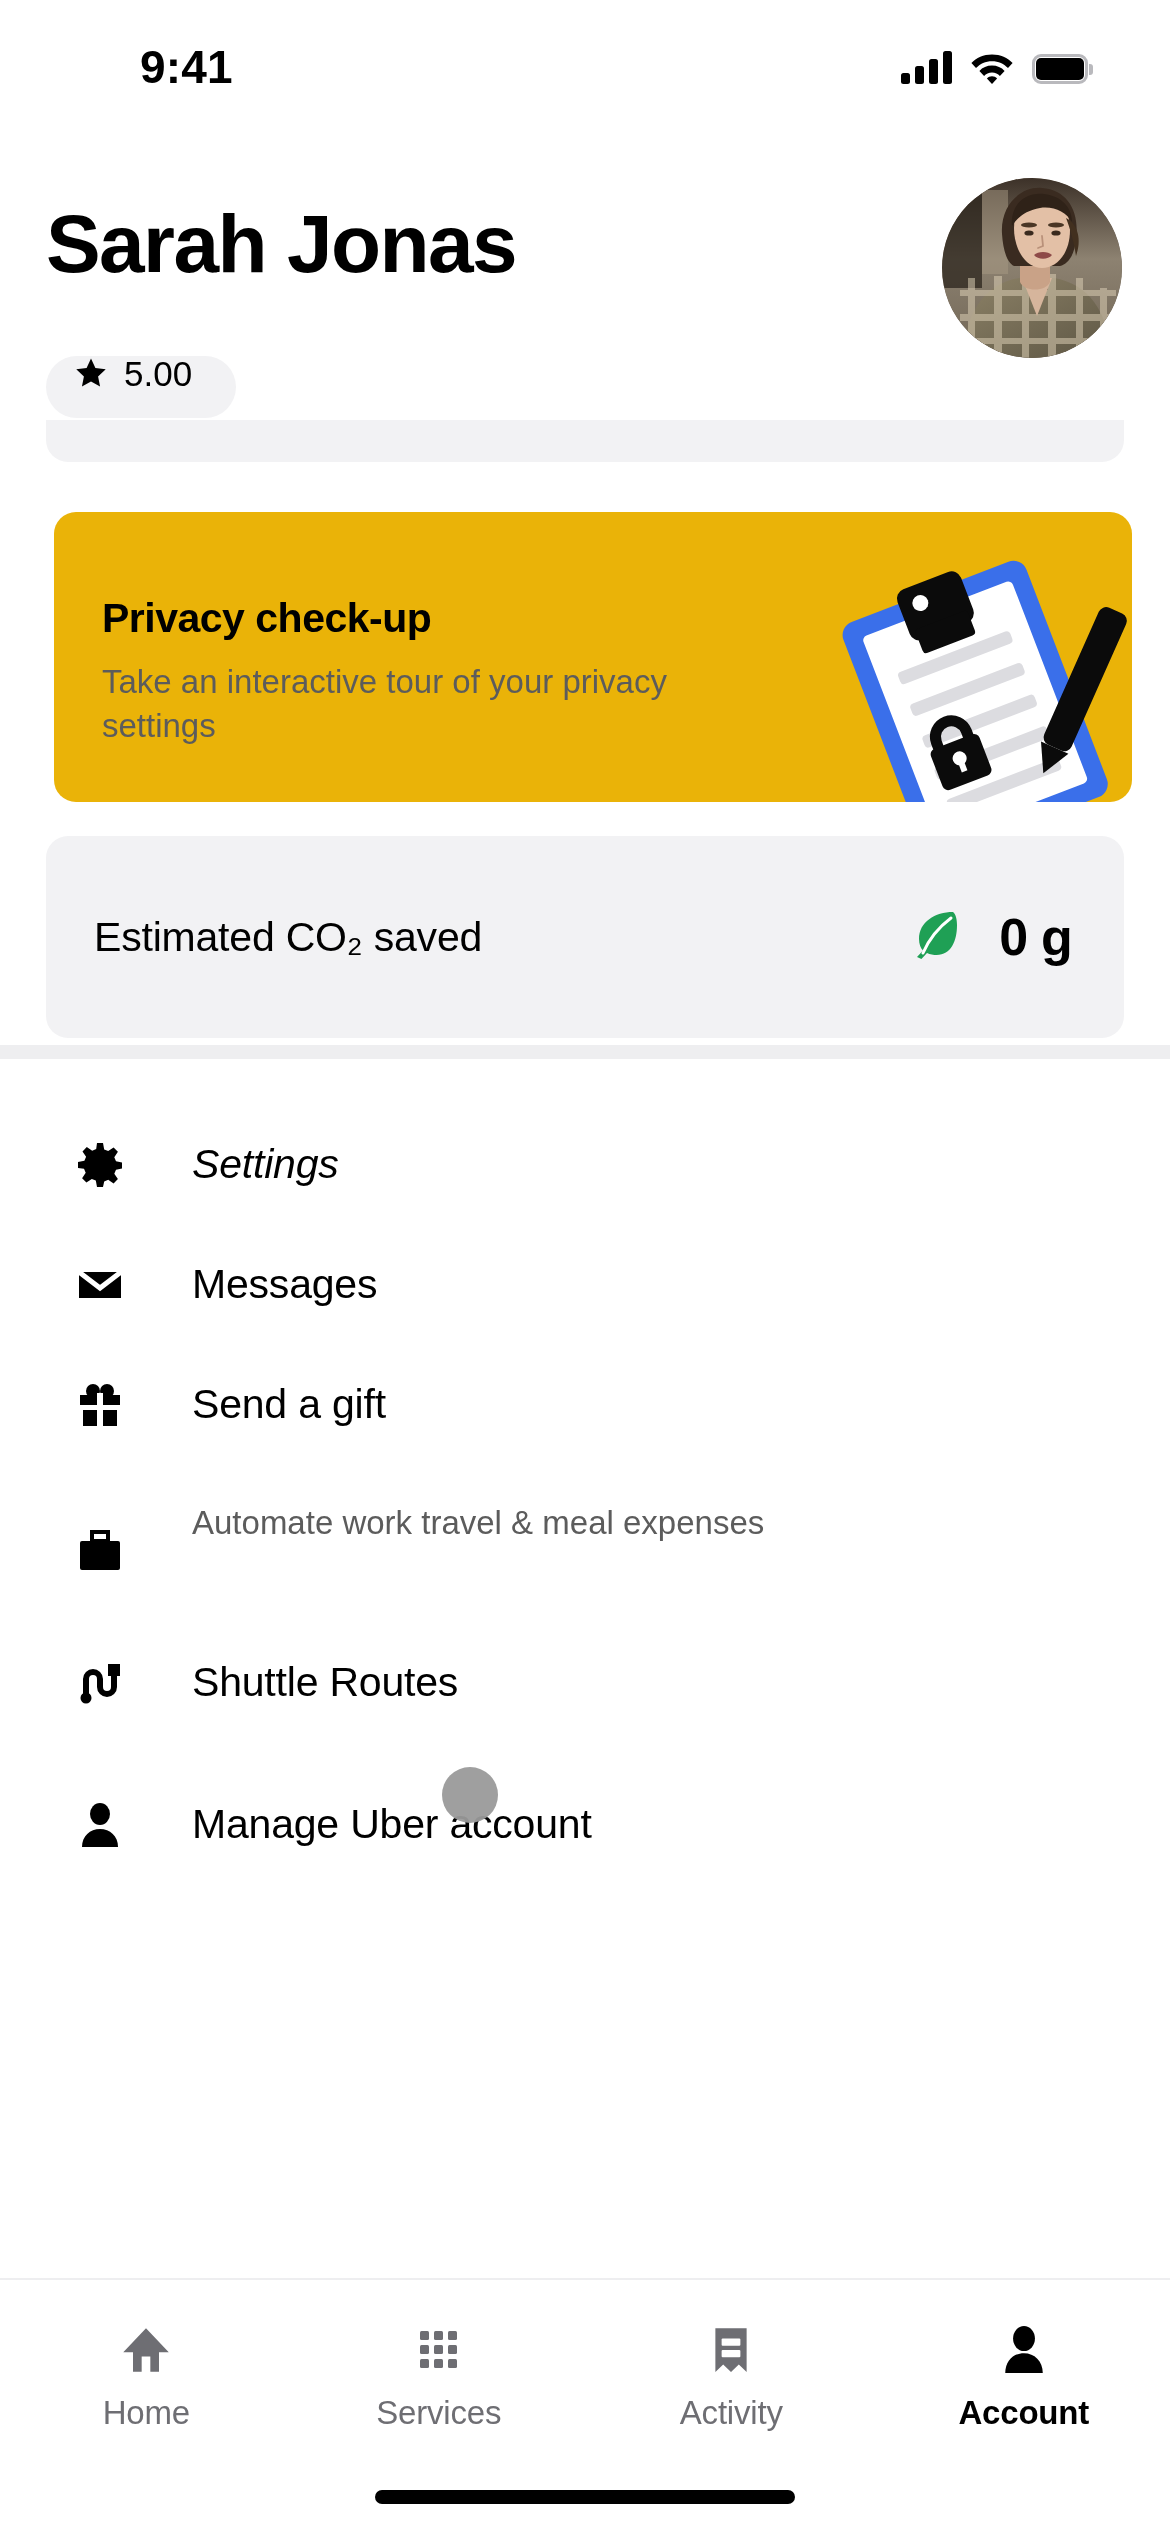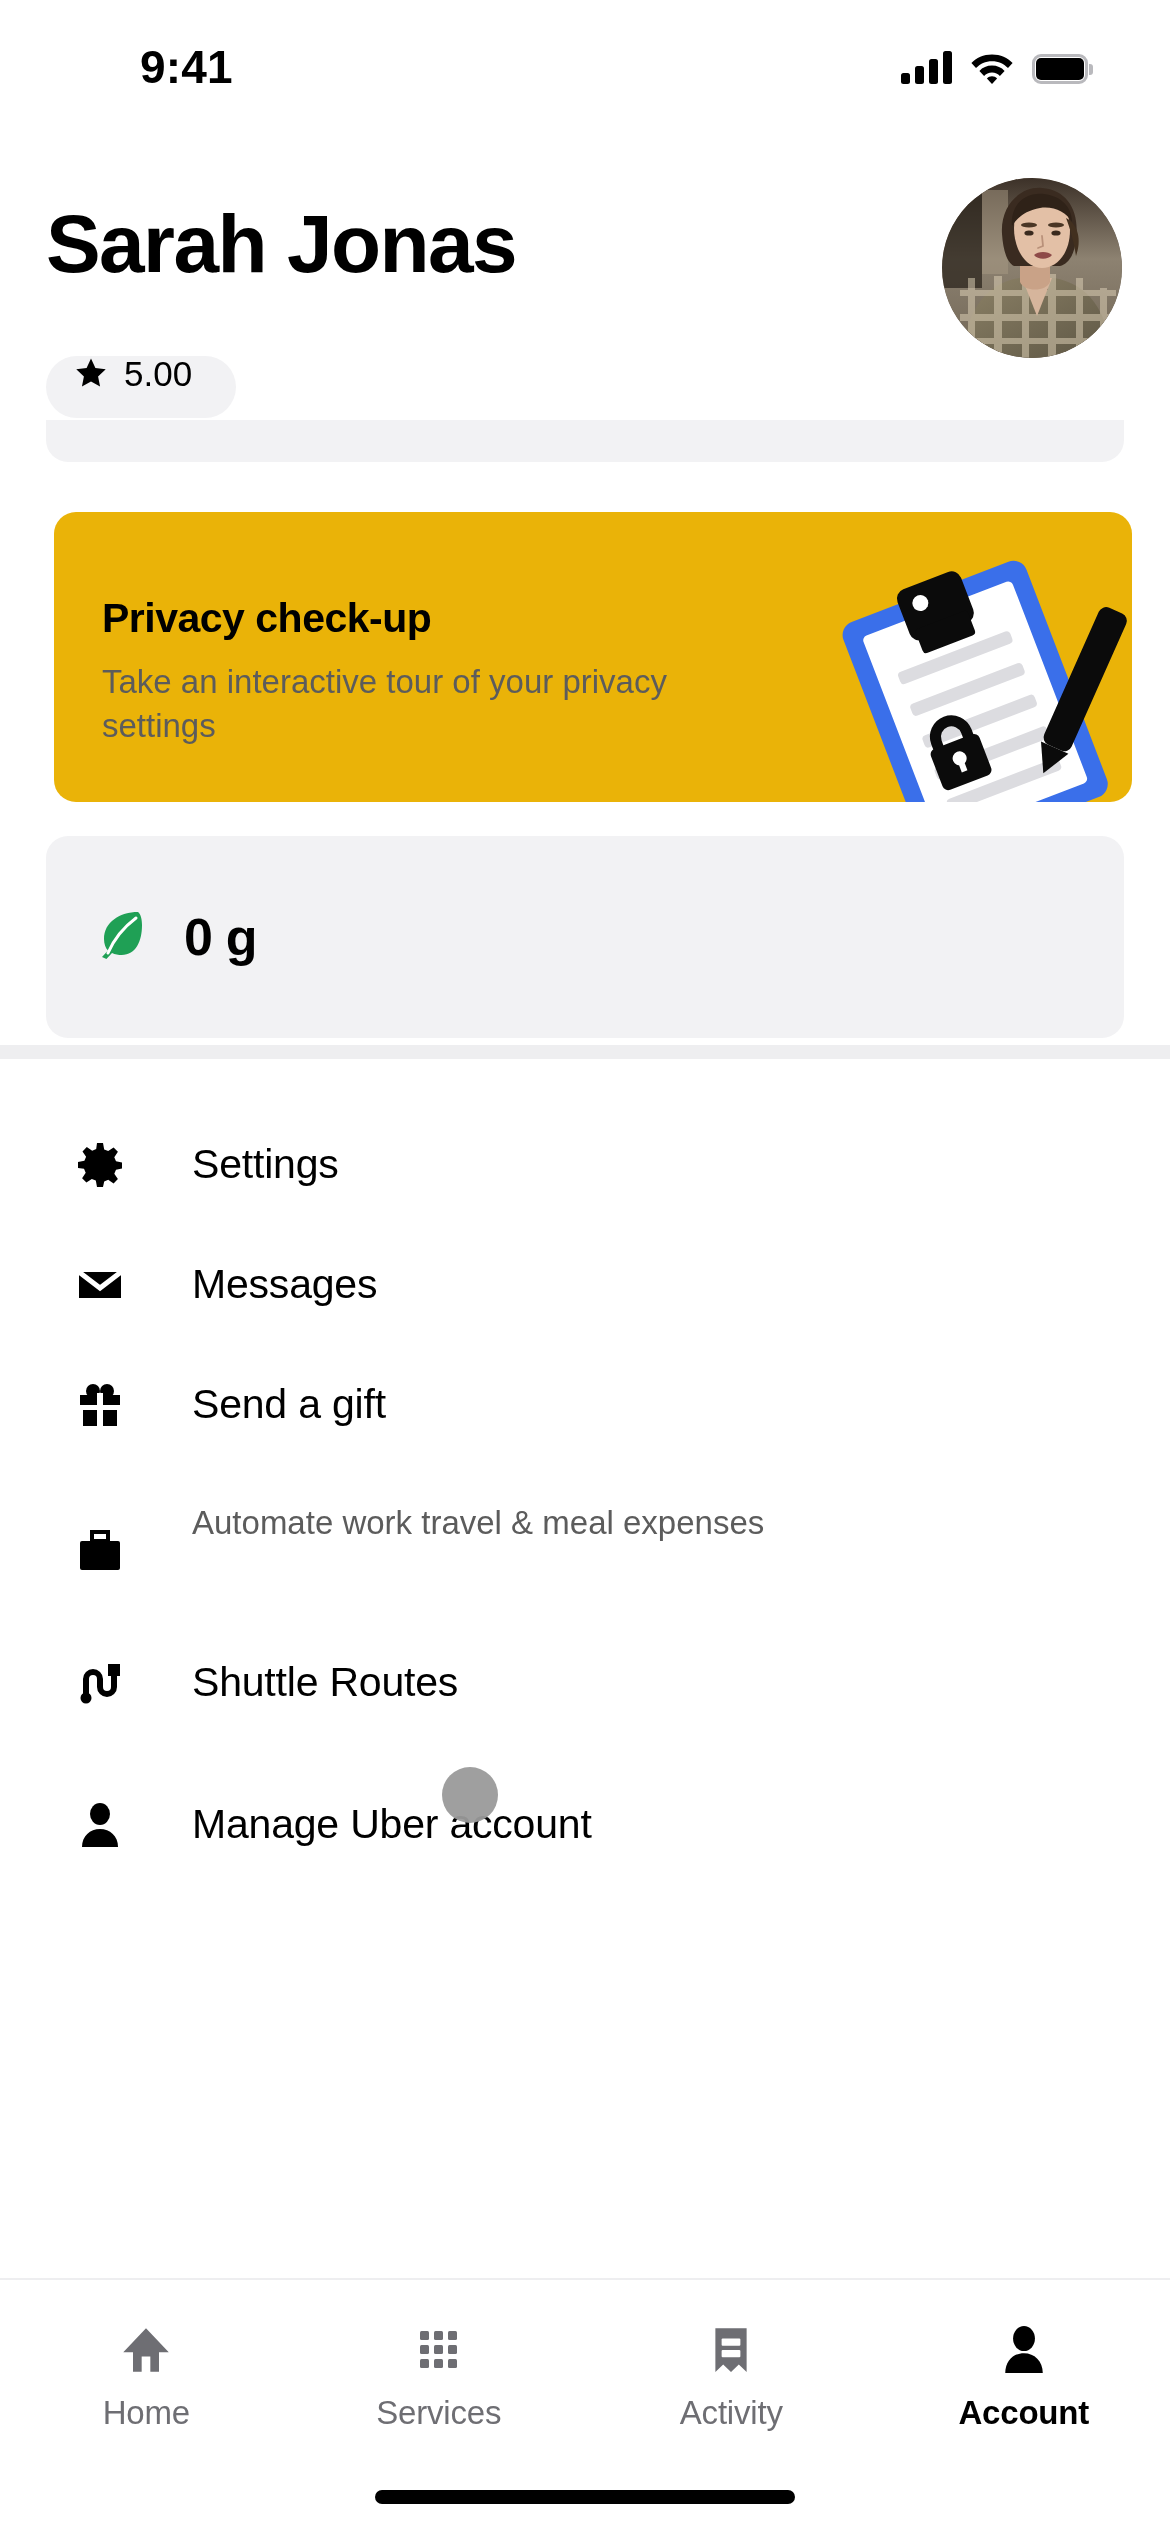--- a/index.html
+++ b/index.html
@@ -268,34 +268,35 @@
       </g>
 
       <g transform="rotate(24 268 130)">
         <rect x="256" y="44" width="30" height="150" rx="8" fill="#0B0B0B"></rect>
         <path d="M256 194 L286 194 L271 222 Z" fill="#0B0B0B"></path>
       </g>
     </svg>
   </div>
 
   <div class="card-co2">
+    <span class="co2-label">Estimated CO₂ saved</span>
     <span class="co2-right">
       <svg class="leaf-ico" viewBox="0 0 52 52">
         <path d="M44 5C26 5 10 15 10 32c0 5 1.6 9 4 11.6L8 50l4.4 2 5.6-6c3 1.6 6.6 2 9.6 2C42 48 48 34 48 18c0-5-1-11-4-13z" fill="#1FA055"></path>
         <path d="M42 11C30 20 20 32 14 46" stroke="#FFFFFF" stroke-width="3" fill="none" stroke-linecap="round"></path>
       </svg>
       <span class="co2-value">0 g</span>
     </span>
   </div>
 
   <div class="section-divider"></div>
 
   <div class="menu">
 
-    <div class="menu-row" style="top:0px;">
+    <div class="menu-row" style="top:0px;font-style:italic;">
       <span class="menu-ico">
         <svg viewBox="0 0 48 48" width="48" height="48">
           <path d="M24 15a9 9 0 1 0 0 18 9 9 0 0 0 0-18zm0 13.5a4.5 4.5 0 1 1 0-9 4.5 4.5 0 0 1 0 9z" fill="#000"></path>
           <path d="M21 2h6l1.2 6.4 4 1.7 5.4-3.6 4.3 4.3-3.6 5.4 1.7 4L46 21.5v6l-6 1.2-1.7 4 3.6 5.4-4.3 4.3-5.4-3.6-4 1.7L27 46h-6l-1.2-6.4-4-1.7-5.4 3.6-4.3-4.3 3.6-5.4-1.7-4L2 27v-6l6.4-1.2 1.7-4-3.6-5.4 4.3-4.3 5.4 3.6 4-1.7z" fill="#000"></path>
         </svg>
       </span>
       <span class="menu-text">
         <span class="menu-label">Settings</span>
       </span>
     </div>

